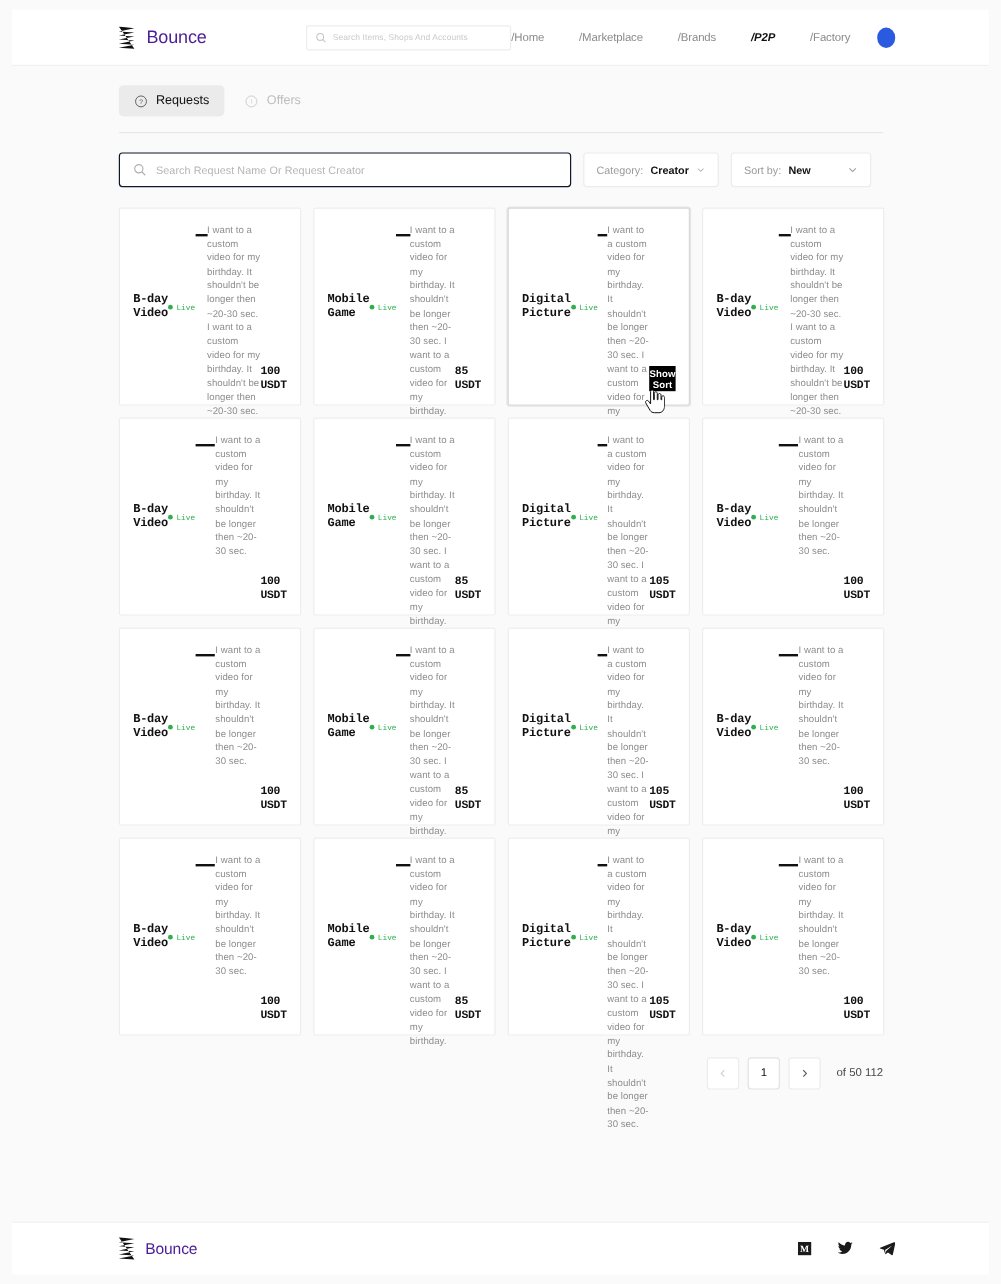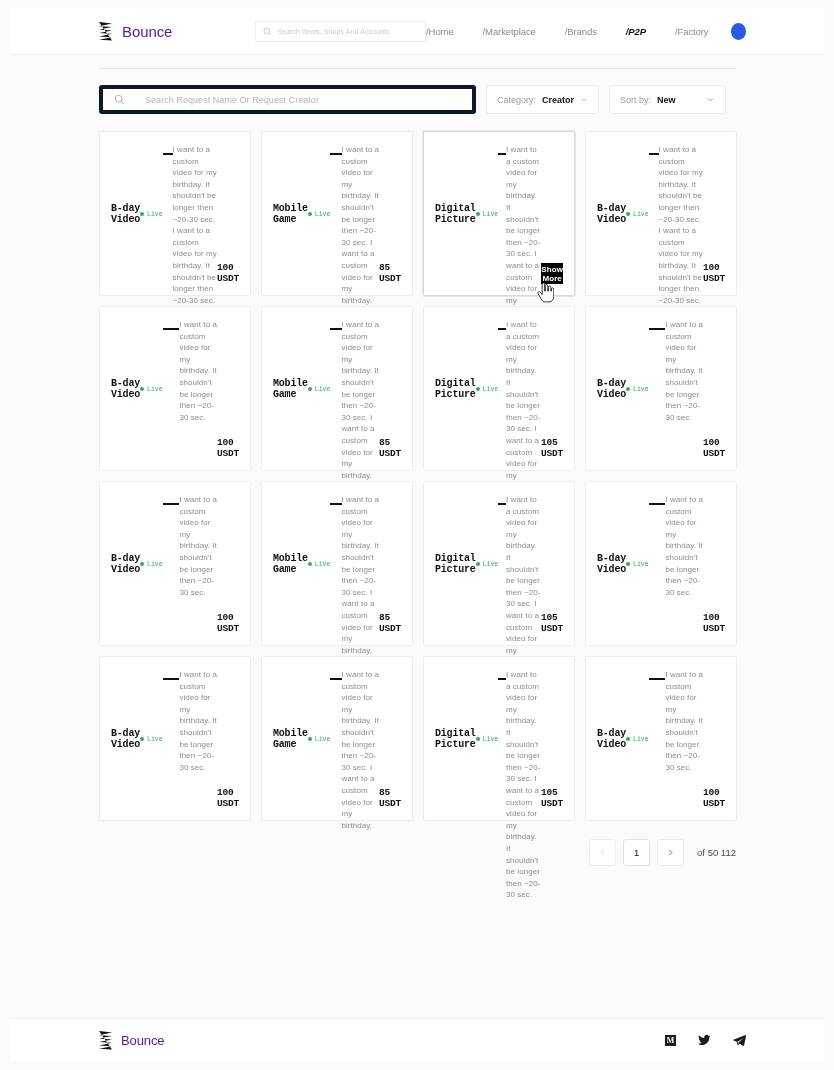--- a/index.html
+++ b/index.html
@@ -121,26 +121,26 @@
   .filters {
     display: flex;
     align-items: center;
     gap: 10px;
     margin-top: 16px;
   }
   .req-search {
     width: 377px;
     height: 29px;
     background: #fff;
-    border: 4px solid #0f172a;
+    border: 1px solid #0f172a;
     border-radius: 3px;
     display: flex;
     align-items: center;
     padding: 0 11px;
-    gap: 20px;
+    gap: 8px;
   }
   .req-search .ph {
     font-size: 9px;
     color: #b5b5b5;
     letter-spacing: 0.05px;
   }
   .select {
     height: 29px;
     background: #fff;
     border: 1px solid #ececec;
@@ -338,20 +338,36 @@
       <a href="#" class="active">/P2P</a>
       <a href="#">/Factory</a>
     </nav>
 
     <div class="avatar"></div>
   </div>
 
   <div class="content">
     <div class="inner">
 
+      <div class="tabs">
+        <div class="tab active">
+          <svg class="ic" viewBox="0 0 16 16">
+            <circle cx="8" cy="8" r="6.6" fill="none" stroke="#555" stroke-width="1.1"></circle>
+            <text x="8" y="11.3" font-size="8" text-anchor="middle" fill="#555" font-family="Liberation Sans, sans-serif">?</text>
+          </svg>
+          <span>Requests</span>
+        </div>
+        <div class="tab inactive">
+          <svg class="ic" viewBox="0 0 16 16">
+            <circle cx="8" cy="8" r="6.6" fill="none" stroke="#c9c9c9" stroke-width="1.1"></circle>
+            <text x="8" y="11.3" font-size="8" text-anchor="middle" fill="#c9c9c9" font-family="Liberation Sans, sans-serif">!</text>
+          </svg>
+          <span>Offers</span>
+        </div>
+      </div>
       <div class="tabs-rule"></div>
 
       <div class="filters">
         <div class="req-search">
           <svg width="11" height="11" viewBox="0 0 16 16">
             <circle cx="6.8" cy="6.8" r="5" fill="none" stroke="#b0b0b0" stroke-width="1.4"></circle>
             <line x1="10.4" y1="10.4" x2="14.6" y2="14.6" stroke="#b0b0b0" stroke-width="1.4"></line>
           </svg>
           <span class="ph">Search Request Name Or Request Creator</span>
         </div>
@@ -409,21 +425,21 @@
                 <span class="dot"></span>
                 <span>Live</span>
               </div>
             </div>
             <div class="card-rule"></div>
             <div class="card-desc">I want to a custom video for my birthday. It shouldn't be longer then ~20-30 sec. I want to a custom video for my birthday. It shouldn't be longer then ~20-30 sec.</div>
             <svg class="cursor-hand" viewBox="0 0 20 24">
               <path d="M6 1.6c0-.9.7-1.6 1.5-1.6S9 .7 9 1.6v8.1h.7V3.4c0-.9.7-1.6 1.5-1.6s1.5.7 1.5 1.6v6.3h.7V5.1c0-.9.7-1.6 1.5-1.6s1.5.7 1.5 1.6v4.6h.7V7.3c0-.9.6-1.5 1.4-1.5s1.4.7 1.4 1.5v9.1c0 3.4-2.3 6.3-5.6 6.3H9.8c-2 0-3.3-.8-4.4-2.4L1.2 13c-.5-.8-.3-1.8.5-2.3.7-.5 1.7-.3 2.2.4L6 13.9V1.6z" fill="#fff" stroke="#111" stroke-width="1"></path>
             </svg>
             <div class="card-foot">
-              <button class="show-more">Show More</button>
+              <button class="show-more">Show Sort</button>
             </div>
           </div>
           <div class="card">
             <div class="card-head">
               <div class="card-title">B-day Video</div>
               <div class="badge">
                 <span class="dot"></span>
                 <span>Live</span>
               </div>
             </div>

